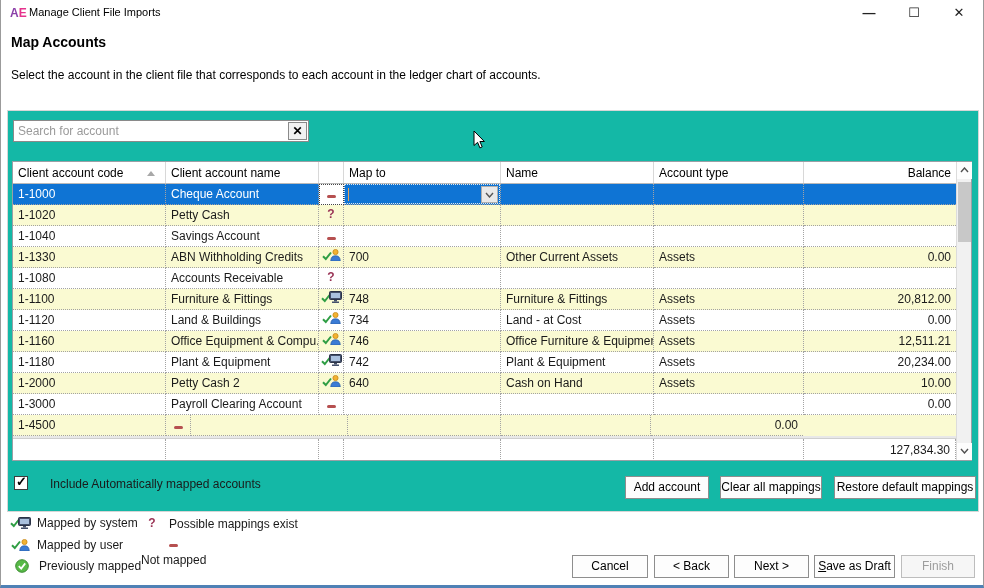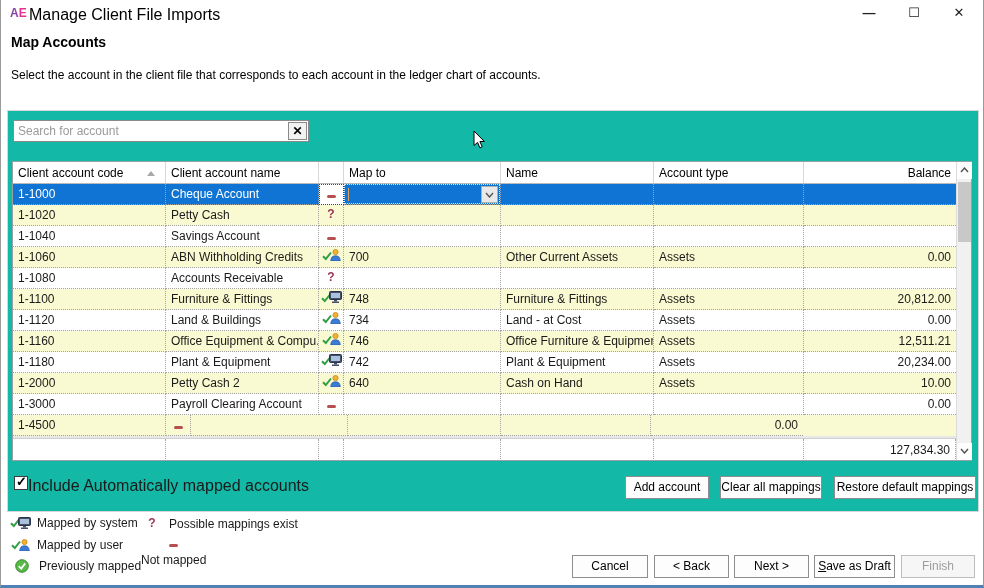--- a/index.html
+++ b/index.html
@@ -10,21 +10,21 @@
     position:relative; width:984px; height:588px; background:#ffffff;
     border-left:1px solid #9b9b9b; border-right:1px solid #9b9b9b;
     border-bottom:3px solid #4f81b5; overflow:hidden;
   }
 
   
   .titlebar { position:absolute; left:0; top:0; width:100%; height:26px; background:#ffffff; }
   .app-logo { position:absolute; left:9px; top:6px; font-size:12px; font-weight:bold; letter-spacing:0px; }
   .app-logo .a { color:#8a3fa8; }
   .app-logo .e { color:#e5338d; }
-  .win-title { position:absolute; left:28px; top:6px; font-size:16px; color:#000; }
+  .win-title { position:absolute; left:28px; top:6px; font-size:11px; color:#000; }
   .win-btn { position:absolute; top:2px; width:28px; height:22px; text-align:center; line-height:22px; font-size:13px; color:#222; cursor:default; }
   .btn-min { left:854px; font-weight:bold; }
   .btn-max { left:899px; }
   .btn-close { left:944px; }
 
   
   .page-heading { position:absolute; left:10px; top:34px; font-size:14px; font-weight:bold; color:#000; }
   .page-desc { position:absolute; left:10px; top:68px; font-size:12px; color:#000; }
 
   
@@ -77,21 +77,21 @@
   .vs-thumb { position:absolute; left:1px; top:20px; width:13px; height:60px; background:#c8c8c8; }
 
   
   .redline { display:inline-block; width:9px; height:3px; background:#b65050; border-radius:2px; vertical-align:middle; margin-top:6px; }
   .qmark { display:inline-block; font-size:12px; font-weight:bold; color:#993355; line-height:15px; }
 
   
   .include-row { position:absolute; left:6px; top:363px; height:20px; }
   .checkbox { position:absolute; left:0; top:2px; width:14px; height:14px; border:1px solid #3c3c3c; background:#fff; }
   .checkbox .mark { position:absolute; left:1px; top:-3px; font-size:13px; font-weight:bold; color:#000; }
-  .include-label { position:absolute; left:14px; top:3px; font-size:16px; white-space:nowrap; }
+  .include-label { position:absolute; left:36px; top:3px; font-size:12px; white-space:nowrap; }
 
   .btn { position:absolute; height:23px; background:#fdfdfd; border:1px solid #8e8e8e; font-size:12px; font-family:"Liberation Sans",sans-serif; color:#000; text-align:center; line-height:21px; cursor:default; }
   .btn-add { left:617px; top:365px; width:84px; }
   .btn-clearall { left:712px; top:365px; width:102px; }
   .btn-restore { left:826px; top:365px; width:142px; }
 
   
   .legend { position:absolute; left:8px; top:514px; width:400px; font-size:12px; }
   .lg-item { position:absolute; display:flex; align-items:center; gap:6px; white-space:nowrap; }
   .lg-sys { left:0; top:2px; }
@@ -176,21 +176,21 @@
             <div class="grid-row">
     <div class="cell c-code">1-1040</div>
     <div class="cell c-name">Savings Account</div>
     <div class="cell c-icon"><span class="redline"></span></div>
     <div class="cell c-mapto"></div>
     <div class="cell c-lname"></div>
     <div class="cell c-atype"></div>
     <div class="cell c-balance" style="border-right:none;"></div>
   </div>
             <div class="grid-row alt">
-    <div class="cell c-code">1-1060</div>
+    <div class="cell c-code">1-1330</div>
     <div class="cell c-name">ABN Withholding Credits</div>
     <div class="cell c-icon"><svg width="10" height="10" viewBox="0 0 10 10" style="margin-right:-2px;">
                   <path d="M1 5.2 L3.8 8 L9 1.5" fill="none" stroke="#2f9e44" stroke-width="2"></path>
                 </svg><svg width="11" height="12" viewBox="0 0 11 12">
                   <circle cx="5.5" cy="3" r="2.6" fill="#f2b231" stroke="#c8891a" stroke-width="0.8"></circle>
                   <path d="M0.8 12 Q0.8 6.8 5.5 6.8 Q10.2 6.8 10.2 12 Z" fill="#3a7bd5" stroke="#2a5fa8" stroke-width="0.8"></path>
                 </svg></div>
     <div class="cell c-mapto">700</div>
     <div class="cell c-lname">Other Current Assets</div>
     <div class="cell c-atype">Assets</div>

